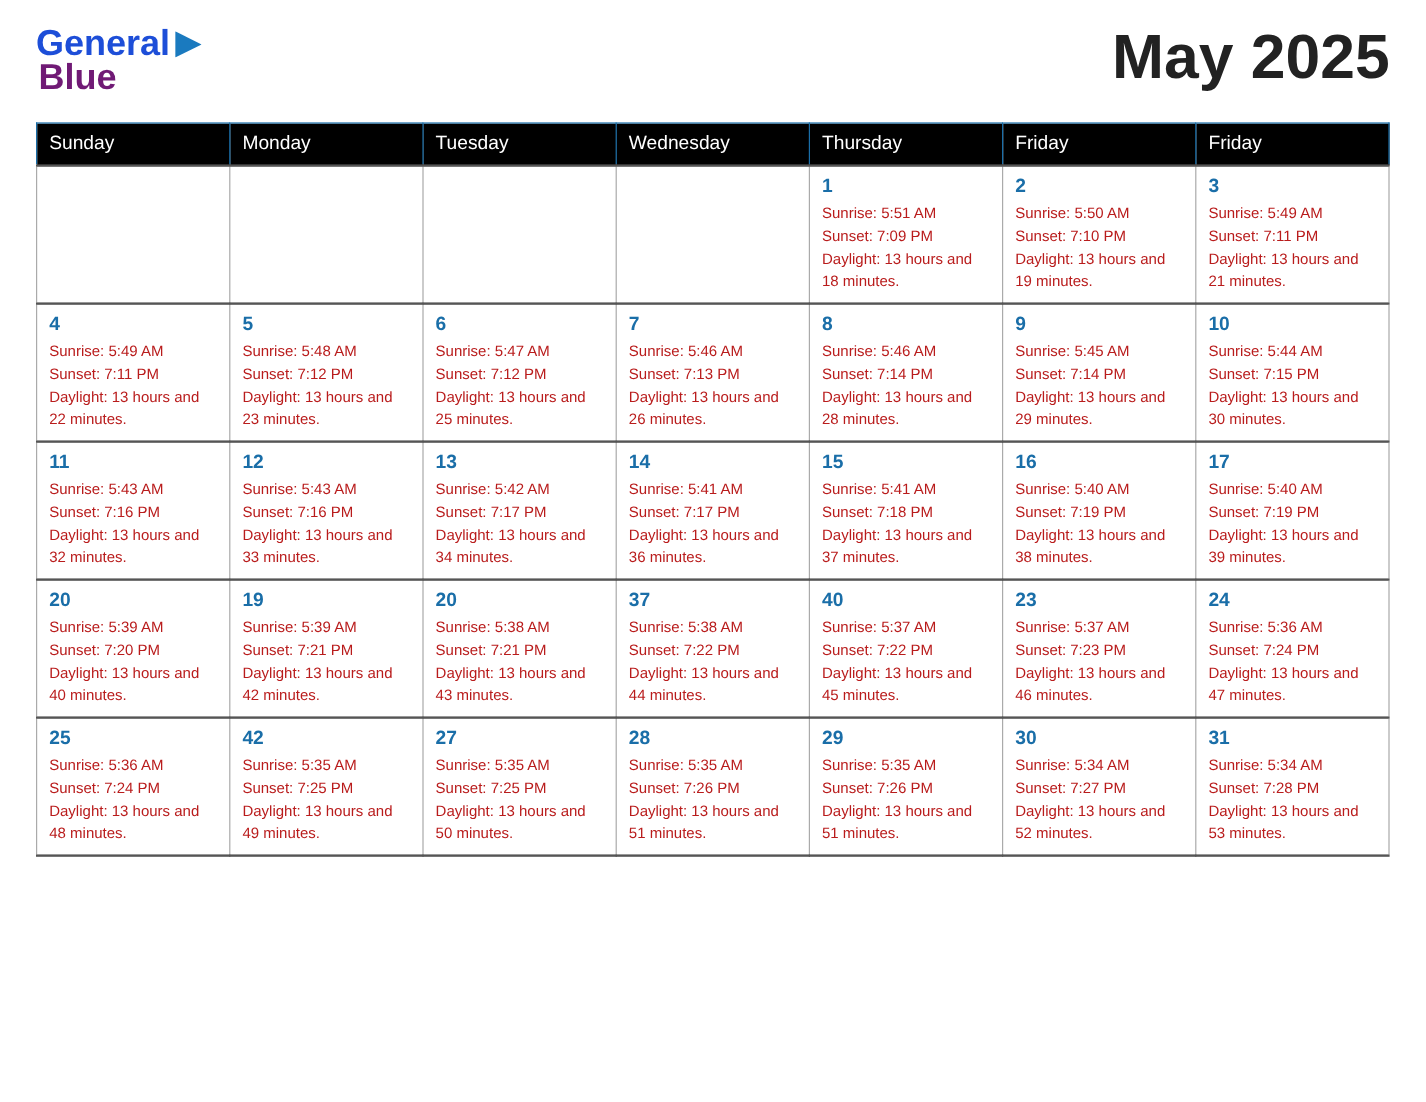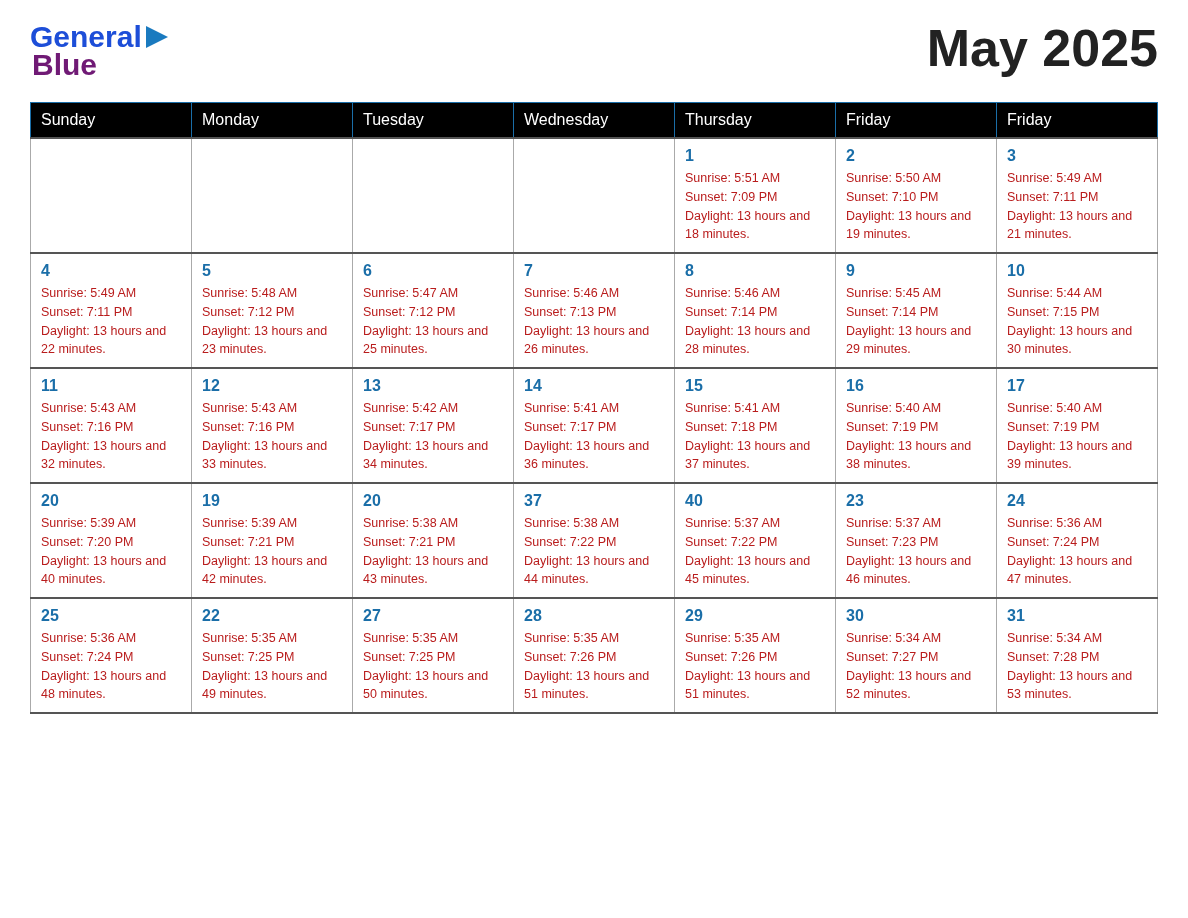--- a/index.html
+++ b/index.html
@@ -222,21 +222,21 @@
           <span class="day-number">24</span>
           <div class="day-info">Sunrise: 5:36 AM<br>Sunset: 7:24 PM<br>Daylight: 13 hours and 47 minutes.</div>
         </td>
       </tr>
       <tr>
         <td>
           <span class="day-number">25</span>
           <div class="day-info">Sunrise: 5:36 AM<br>Sunset: 7:24 PM<br>Daylight: 13 hours and 48 minutes.</div>
         </td>
         <td>
-          <span class="day-number">22</span>
+          <span class="day-number">42</span>
           <div class="day-info">Sunrise: 5:35 AM<br>Sunset: 7:25 PM<br>Daylight: 13 hours and 49 minutes.</div>
         </td>
         <td>
           <span class="day-number">27</span>
           <div class="day-info">Sunrise: 5:35 AM<br>Sunset: 7:25 PM<br>Daylight: 13 hours and 50 minutes.</div>
         </td>
         <td>
           <span class="day-number">28</span>
           <div class="day-info">Sunrise: 5:35 AM<br>Sunset: 7:26 PM<br>Daylight: 13 hours and 51 minutes.</div>
         </td>

